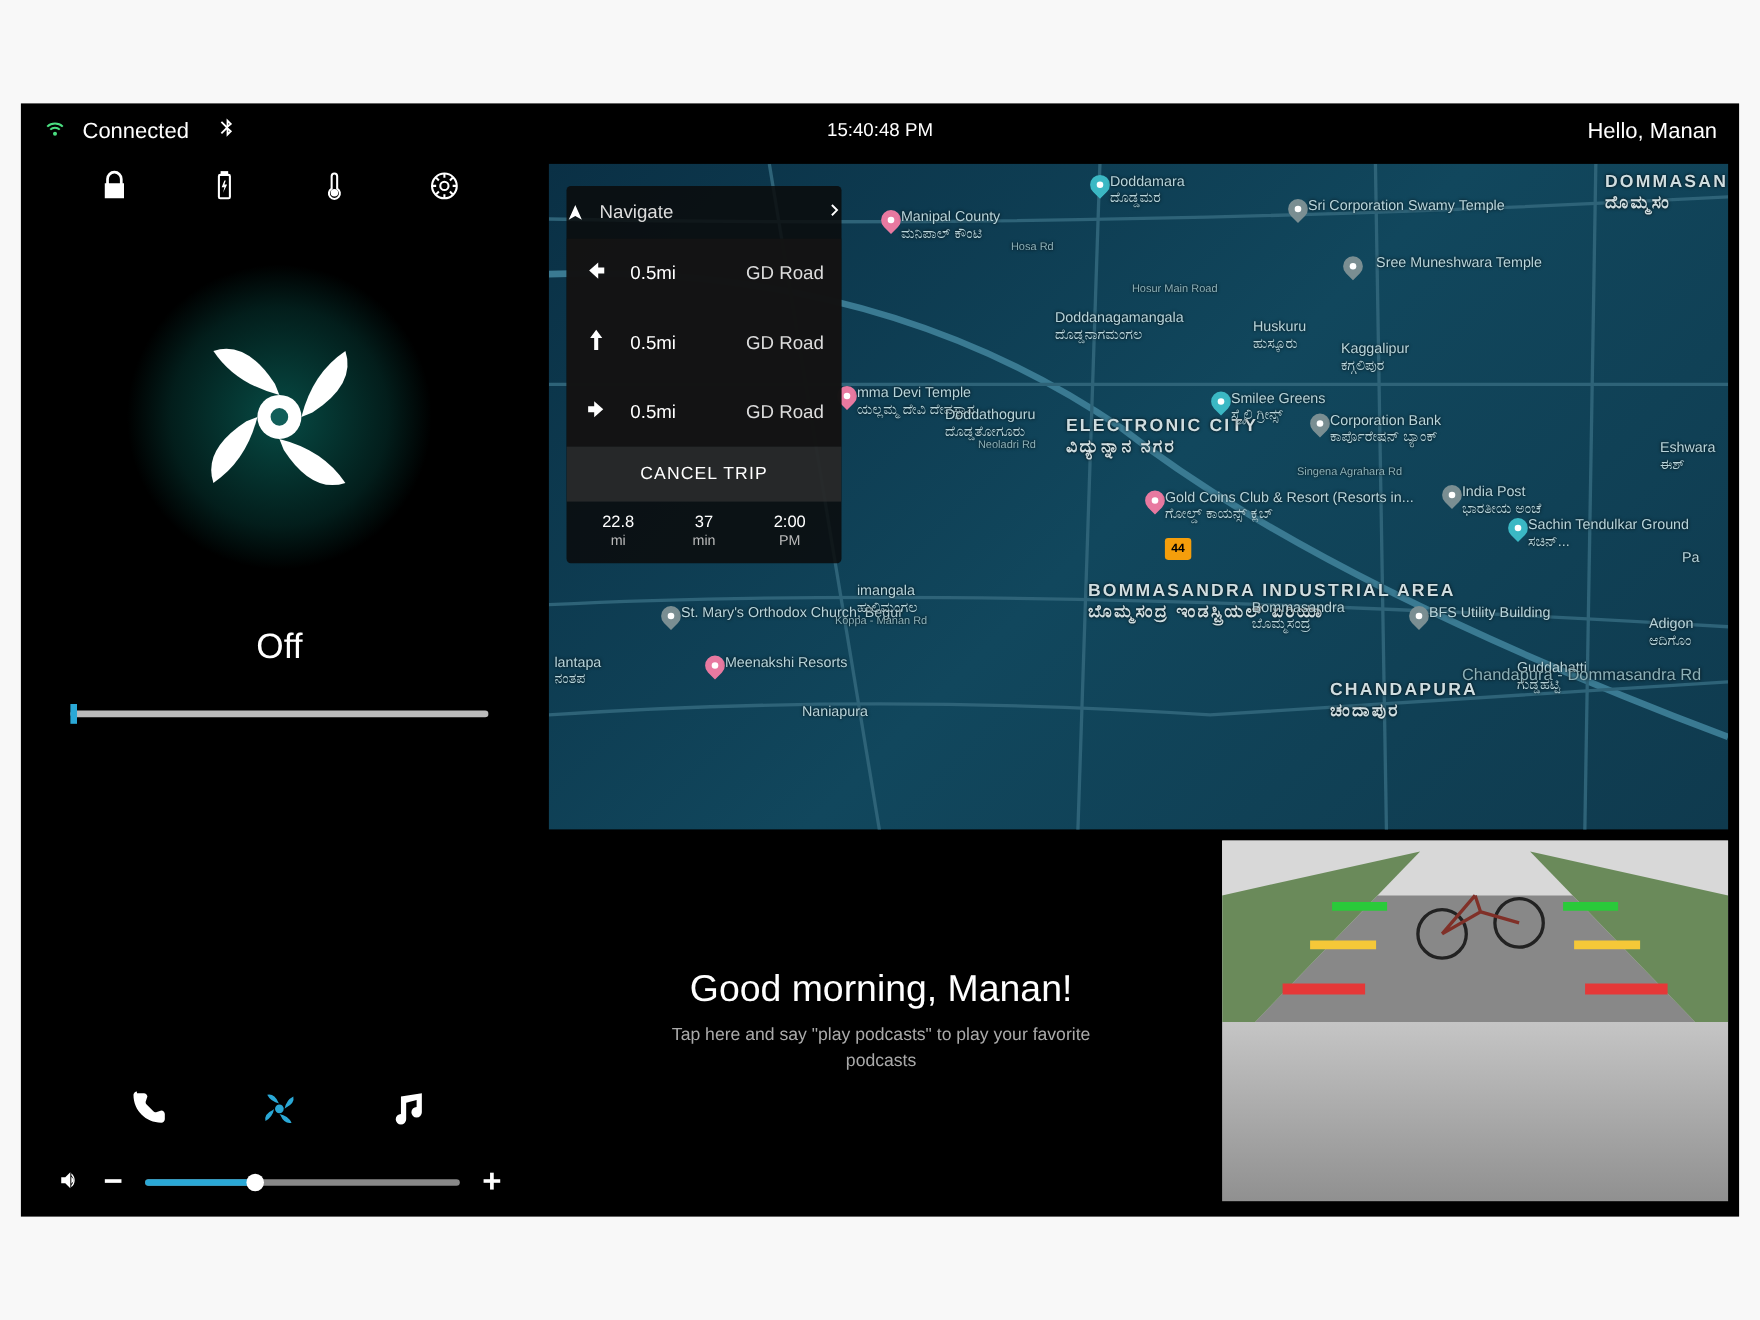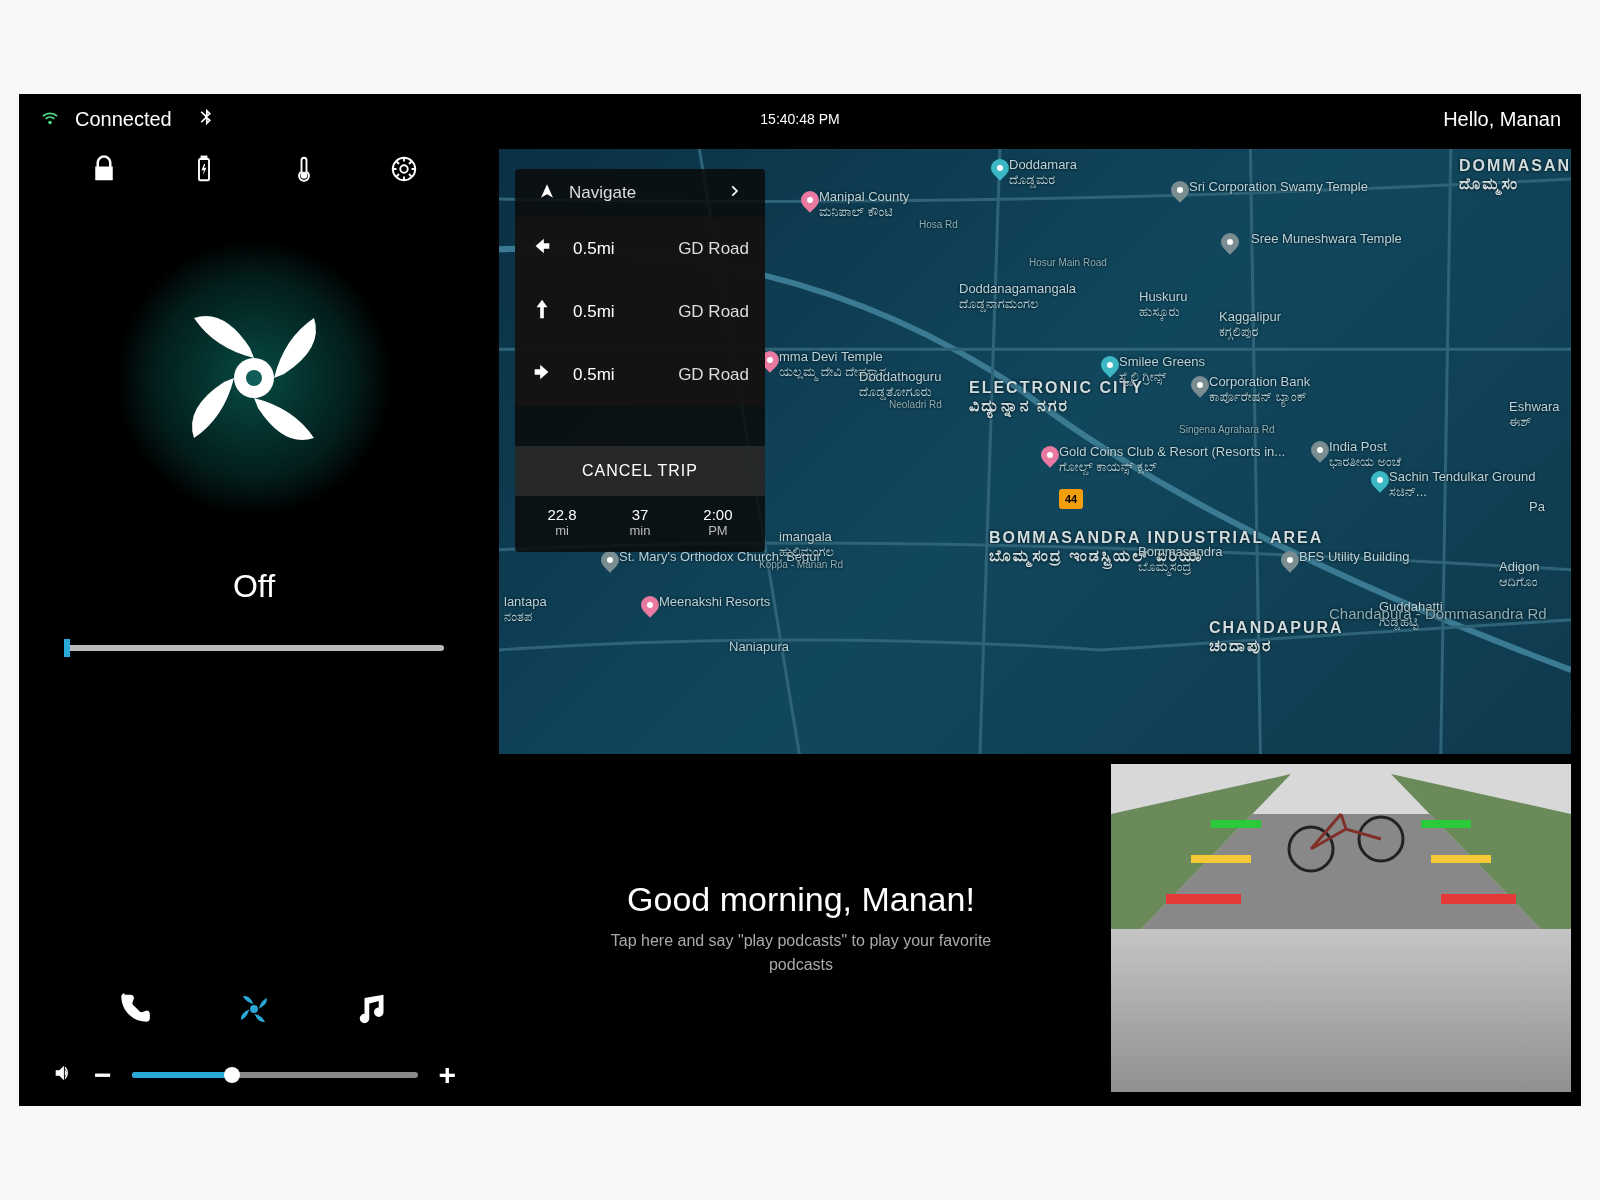--- a/index.html
+++ b/index.html
@@ -2,21 +2,21 @@
 <html><head>
 <meta charset="utf-8">
 <style>
   * { margin: 0; padding: 0; box-sizing: border-box; font-family: -apple-system, BlinkMacSystemFont, "Segoe UI", sans-serif; }
   body { background: #f8f8f8; width: 1600px; height: 1200px; display: flex; align-items: center; justify-content: center; }
   .device { width: 1562px; height: 1012px; background: #000; position: relative; color: #fff; }
   
   
   .topbar { position: absolute; top: 0; left: 0; right: 0; height: 50px; display: flex; align-items: center; padding: 0 20px; font-size: 20px; }
   .topbar-left { display: flex; align-items: center; gap: 14px; }
-  .topbar-center { position: absolute; left: 50%; transform: translateX(-50%); font-size: 14px; }
+  .topbar-center { position: absolute; left: 50%; transform: translateX(-50%); font-size: 17px; }
   .topbar-right { margin-left: auto; font-size: 20px; }
   .wifi-icon { color: #4ade80; }
   .bt-icon { margin-left: 10px; }
   
   
   .left-panel { position: absolute; top: 60px; left: 25px; width: 420px; bottom: 14px; }
   .status-icons { display: flex; justify-content: space-around; align-items: center; padding: 0 10px 20px; }
   .status-icons svg { width: 30px; height: 30px; }
   .fan-display { display: flex; flex-direction: column; align-items: center; margin-top: 30px; }
   .fan-glow { width: 280px; height: 280px; border-radius: 50%; background: radial-gradient(circle, rgba(13,148,136,0.5) 0%, rgba(13,148,136,0.2) 50%, transparent 70%); display: flex; align-items: center; justify-content: center; }
@@ -42,28 +42,28 @@
   .map-label.big { font-size: 16px; font-weight: bold; letter-spacing: 2px; color: #cfdde0; }
   .map-pin { position: absolute; width: 18px; height: 18px; border-radius: 50% 50% 50% 0; transform: rotate(-45deg); display: flex; align-items: center; justify-content: center; }
   .map-pin.pink { background: #e879a0; }
   .map-pin.teal { background: #3bb8c4; }
   .map-pin.gray { background: #7a8e92; }
   .map-pin-dot { width: 6px; height: 6px; background: #fff; border-radius: 50%; transform: rotate(45deg); }
   .hwy-shield { position: absolute; width: 24px; height: 20px; background: #f59e0b; border-radius: 3px; display: flex; align-items: center; justify-content: center; font-size: 11px; color: #000; font-weight: bold; }
   
   
   .nav-card { position: absolute; top: 20px; left: 16px; width: 250px; background: rgba(10,10,10,0.85); border-radius: 4px; overflow: hidden; }
-  .nav-head { display: flex; align-items: flex-start; padding: 14px 24px; gap: 14px; font-size: 17px; color: #ddd; }
+  .nav-head { display: flex; align-items: center; padding: 14px 0; gap: 14px; font-size: 17px; color: #ddd; }
   .nav-head .chev { margin-left: auto; }
   .nav-steps { background: rgba(20,20,20,0.9); }
   .nav-step { display: flex; align-items: center; padding: 18px 16px; gap: 20px; font-size: 17px; }
   .nav-step .dist { color: #fff; }
   .nav-step .road { margin-left: auto; color: #ddd; }
   .nav-step svg { width: 22px; height: 22px; }
-  .cancel-trip { text-align: center; padding: 16px; background: rgba(50,50,50,0.7); font-size: 16px; letter-spacing: 1px; cursor: pointer; margin-top: 40px; }
+  .cancel-trip { text-align: center; padding: 16px; background: rgba(50,50,50,0.7); font-size: 16px; letter-spacing: 1px; cursor: pointer; }
   .trip-meta { display: flex; justify-content: space-around; padding: 10px 6px 14px; font-size: 14px; text-align: center; }
   .trip-meta .m-val { font-size: 15px; }
   .trip-meta .m-unit { font-size: 13px; color: #bbb; }
   
   
   .bottom-area { position: absolute; left: 480px; right: 10px; top: 670px; bottom: 14px; display: flex; gap: 8px; }
   .greeting { flex: 1; display: flex; flex-direction: column; align-items: center; justify-content: center; text-align: center; }
   .greet-h { font-size: 34px; font-weight: 400; margin-bottom: 10px; }
   .greet-sub { font-size: 16px; color: #aaa; max-width: 420px; line-height: 1.5; }
   .camera { width: 460px; position: relative; background: linear-gradient(to bottom, #e8e8e8 0%, #d0d0d0 40%, #909090 100%); overflow: hidden; }

